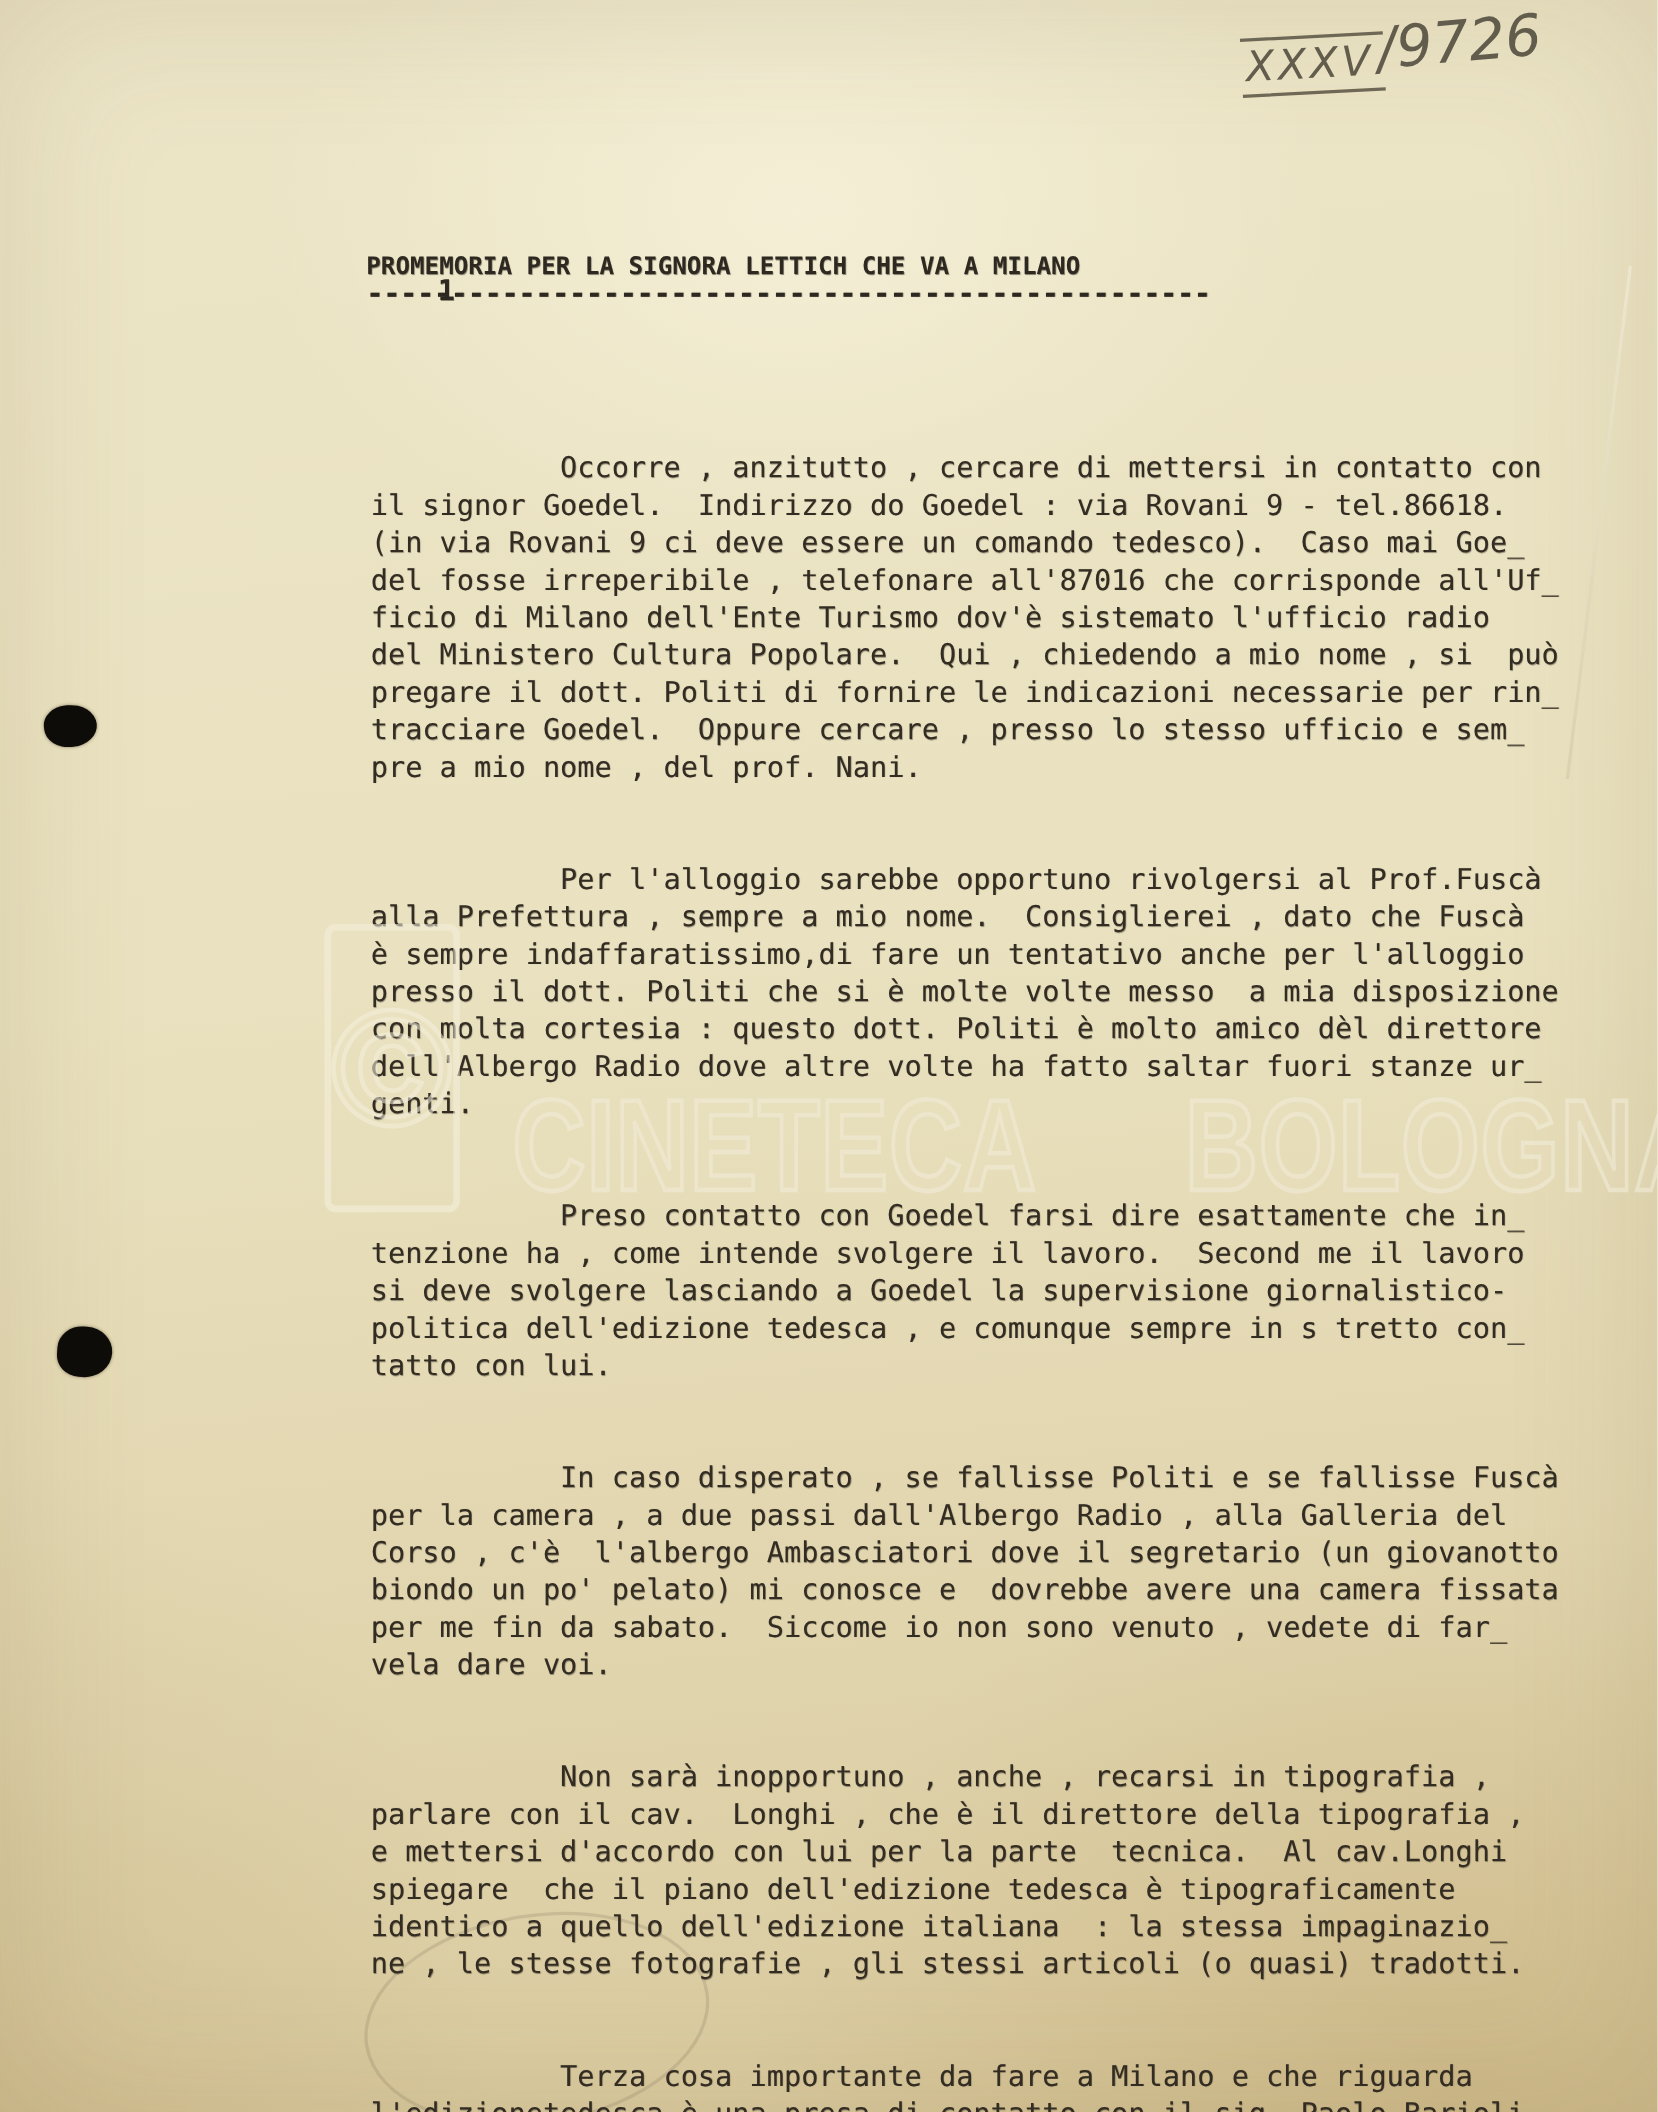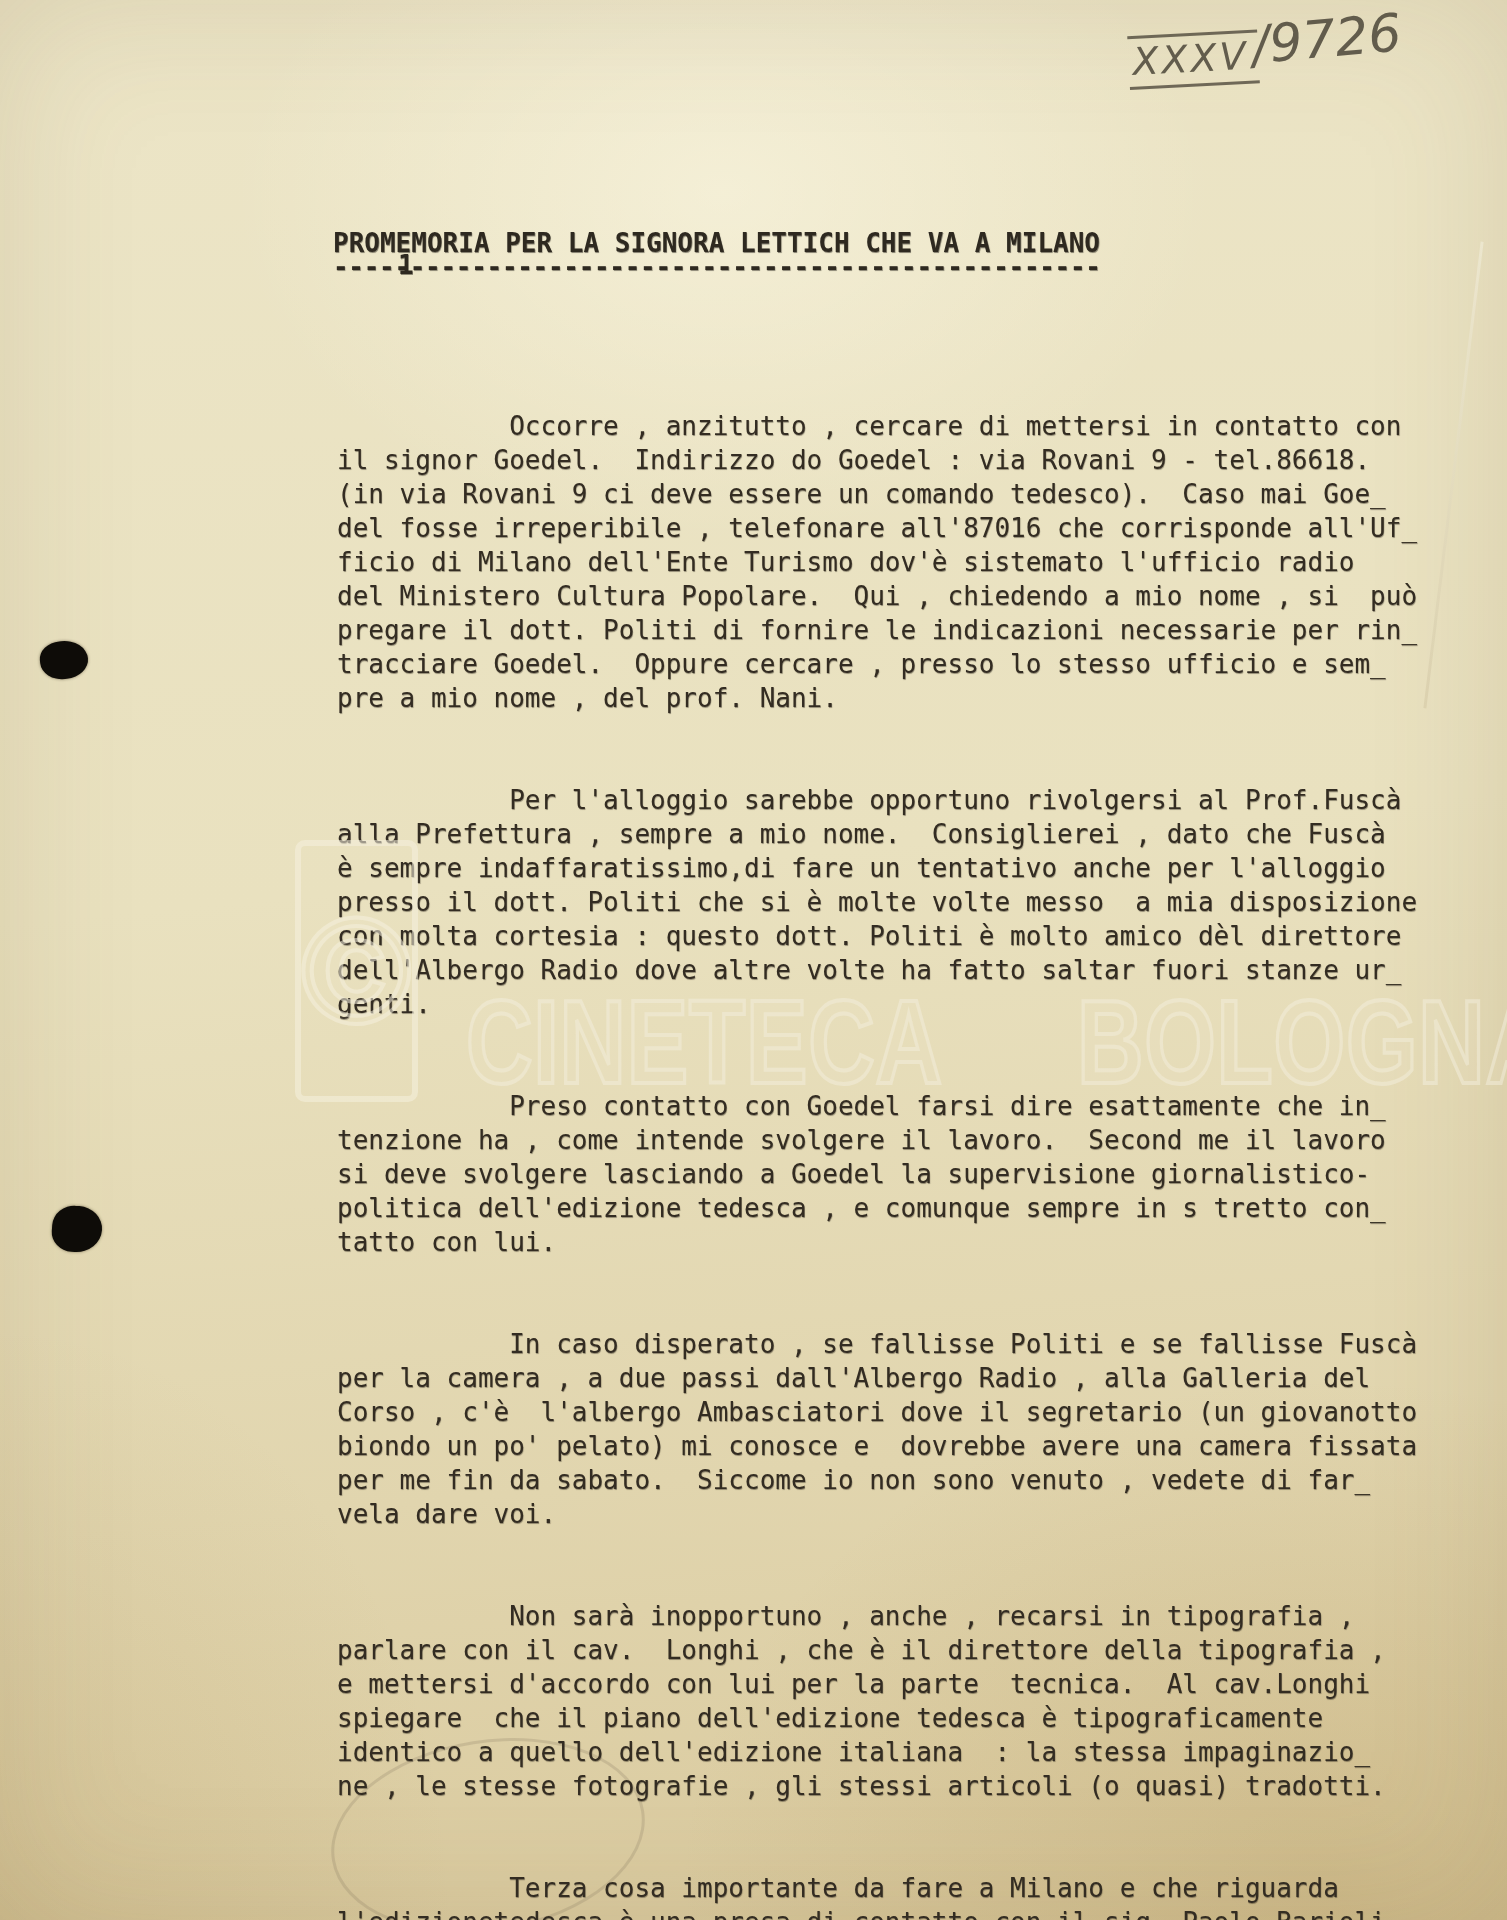--- a/index.html
+++ b/index.html
@@ -14,21 +14,21 @@
     background:
       radial-gradient(ellipse 700px 500px at 48% 10%, rgba(255,252,235,0.45), transparent 70%),
       radial-gradient(ellipse 900px 700px at 88% 98%, rgba(158,124,58,0.20), transparent 72%),
       radial-gradient(ellipse 650px 850px at 0% 100%, rgba(150,120,60,0.14), transparent 70%),
       linear-gradient(175deg,#ece5c7 0%,#e9e1bf 45%,#e1d5ae 75%,#d9c99d 100%);
     box-shadow:inset 0 0 140px rgba(120,95,50,0.16);
   }
   
   .title{
     position:absolute;left:333px;top:228px;
-    font-size:26px;font-weight:bold;line-height:30px;
+    font-size:22px;font-weight:bold;line-height:30px;
     color:#2e2920;white-space:pre;
     text-shadow:0.6px 0.6px 0.7px rgba(46,41,32,0.55);
   }
   .title-underline{
     position:absolute;left:333px;top:254px;
     font-size:26px;font-weight:bold;line-height:26px;
     color:#2e2920;white-space:pre;letter-spacing:-0.3px;
     text-shadow:0.6px 0.6px 0.7px rgba(46,41,32,0.5);
   }
   .title-strike{

